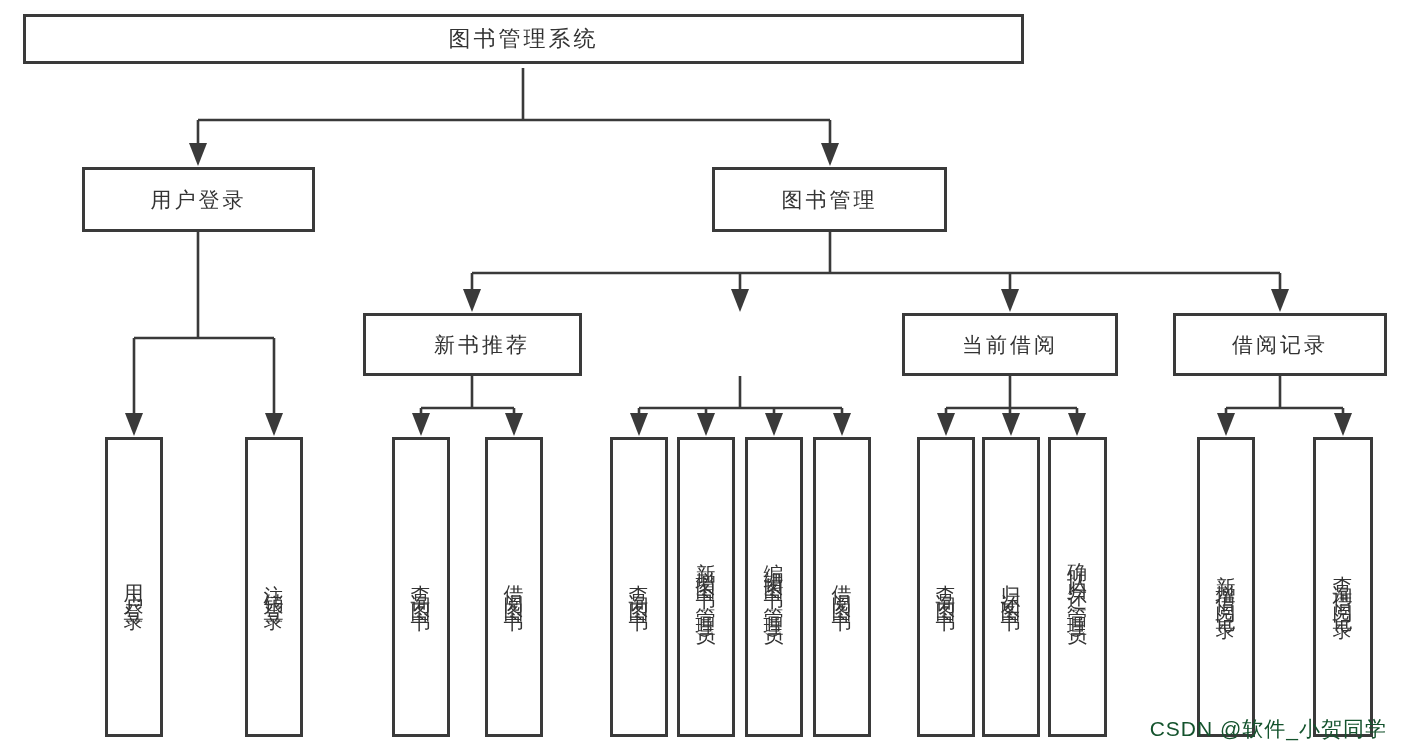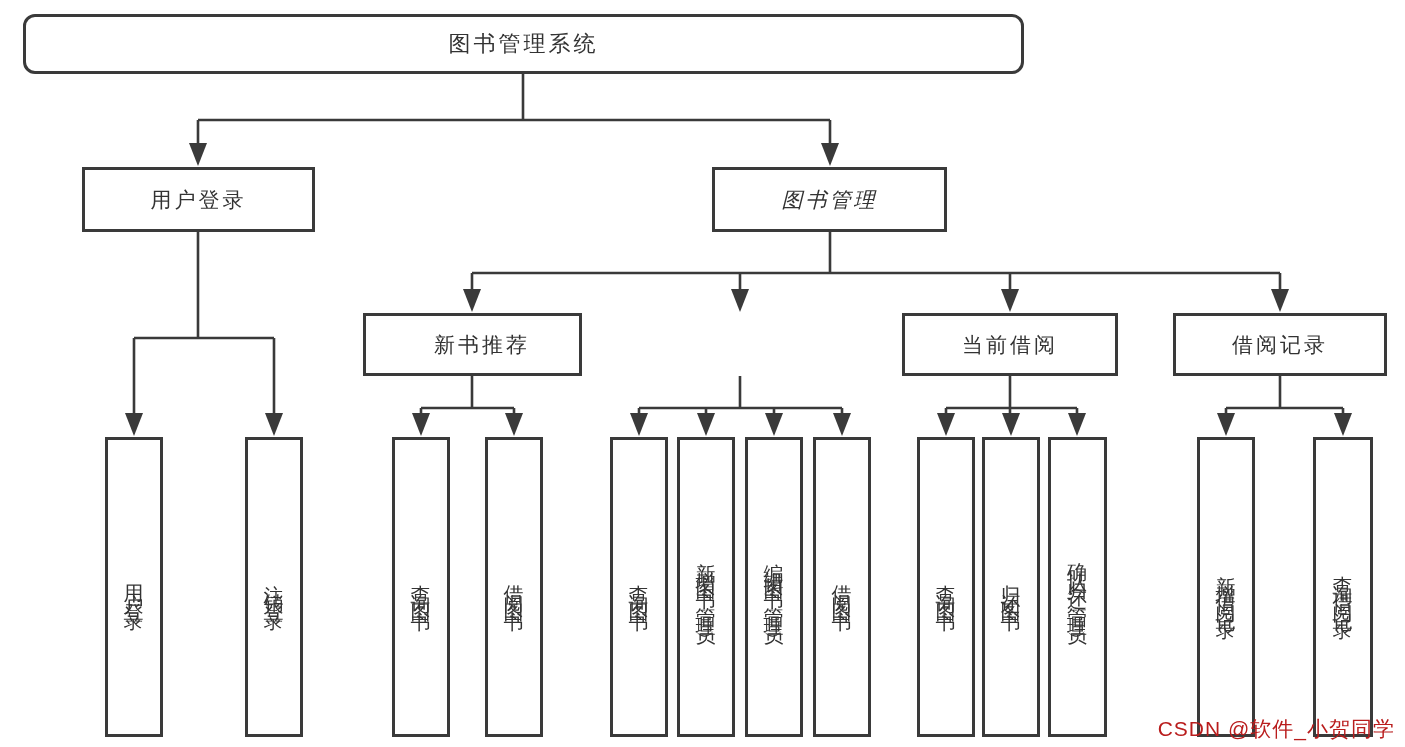--- a/index.html
+++ b/index.html
@@ -42,25 +42,25 @@
     writing-mode: vertical-rl;
     text-orientation: mixed;
     font-size: 20px;
     letter-spacing: 9px;
     line-height: 1;
     white-space: normal;
     padding: 4px 0;
   }
   .watermark {
     position: absolute;
-    right: 10px;
+    right: 18px;
     bottom: 4px;
     font-size: 21px;
     letter-spacing: 1px;
-    color: #b91c1c;
+    color: #14532d;
     pointer-events: none;
   }
 </style>
 </head>
 <body>
 
 <div class="canvas">
 
   <svg class="connectors" viewBox="0 0 1405 747" xmlns="http://www.w3.org/2000/svg" aria-hidden="true">
     <defs>
@@ -117,24 +117,24 @@
       <use href="#arrowhead" x="774" y="436"></use>
       <use href="#arrowhead" x="842" y="436"></use>
       <use href="#arrowhead" x="946" y="436"></use>
       <use href="#arrowhead" x="1011" y="436"></use>
       <use href="#arrowhead" x="1077" y="436"></use>
       <use href="#arrowhead" x="1226" y="436"></use>
       <use href="#arrowhead" x="1343" y="436"></use>
     </g>
   </svg>
 
-  <div class="node root-box" style="left:23px; top:14px; width:1001px; height:60px;border-radius:12px;">图书管理系统</div>
+  <div class="node root-box" style="left:23px; top:14px; width:1001px; height:50px;">图书管理系统</div>
 
   <div class="node" style="left:82px; top:167px; width:233px; height:65px;">用户登录</div>
-  <div class="node" style="left:712px; top:167px; width:235px; height:65px;font-style:italic;">图书管理</div>
+  <div class="node" style="left:712px; top:167px; width:235px; height:65px;">图书管理</div>
 
   <div class="node" style="left:363px; top:313px; width:219px; height:63px;padding-left:19px;">新书推荐</div>
   <div class="node" style="left:902px; top:313px; width:216px; height:63px;">当前借阅</div>
   <div class="node" style="left:1173px; top:313px; width:214px; height:63px;">借阅记录</div>
 
   <div class="node leaf" style="left:105px; top:437px; width:58px; height:300px;">用户登录</div>
   <div class="node leaf" style="left:245px; top:437px; width:58px; height:300px;">注销登录</div>
 
   <div class="node leaf" style="left:392px; top:437px; width:58px; height:300px;">查询图书</div>
   <div class="node leaf" style="left:485px; top:437px; width:58px; height:300px;">借阅图书</div>

